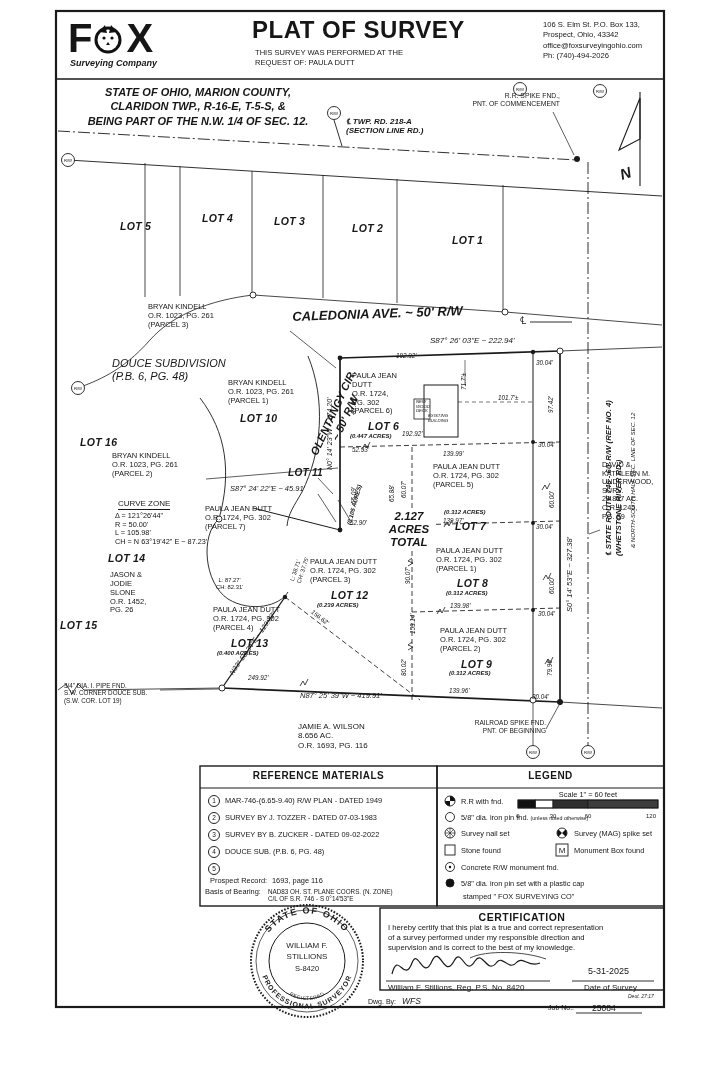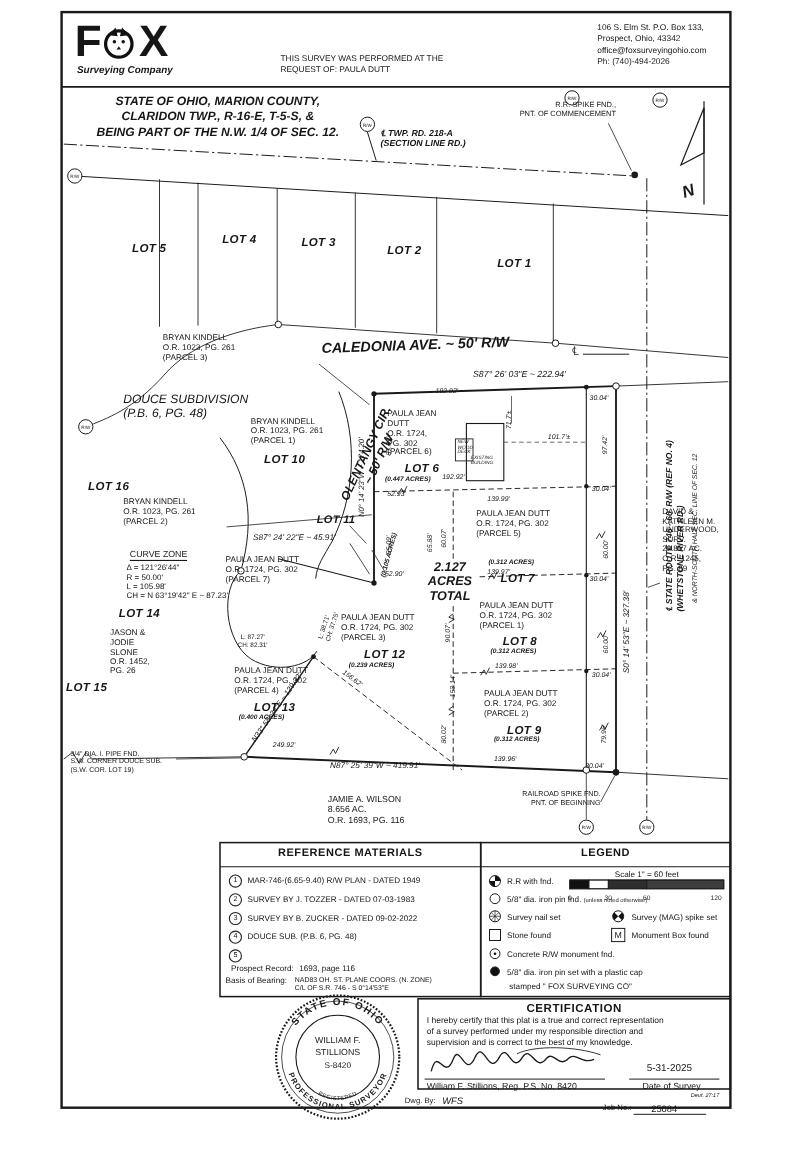--- a/index.html
+++ b/index.html
@@ -281,20 +281,21 @@
   <svg width="34" height="34" viewBox="0 0 34 34">
     <circle cx="17" cy="18" r="12" fill="none" stroke="#111" stroke-width="3"></circle>
     <path d="M8,10 L14,3 L16,11 Z M26,10 L20,3 L18,11 Z" fill="#111"></path>
     <circle cx="13" cy="16" r="1.6" fill="#111"></circle>
         <circle cx="21" cy="16" r="1.6" fill="#111"></circle>
     <path d="M17,20 l-2,3 h4 Z" fill="#111"></path>
   </svg>
   <span class="lf">X</span>
 </div>
 <div class="hdr-sub">Surveying Company</div>
+<div class="hdr-title">PLAT OF SURVEY</div>
 <div class="hdr-sub1">THIS SURVEY WAS PERFORMED AT THE</div>
 <div class="hdr-sub2">REQUEST OF: PAULA DUTT</div>
 <div class="hdr-addr">106 S. Elm St. P.O. Box 133,
 Prospect, Ohio, 43342
 office@foxsurveyingohio.com
 Ph: (740)-494-2026</div>
 
 <div class="pl b it ctr" style="left:64px;top:85px;width:268px;font-size:11px;line-height:1.3">STATE OF OHIO, MARION COUNTY,
 CLARIDON TWP., R-16-E, T-5-S, &amp;
 BEING PART OF THE N.W. 1/4 OF SEC. 12.</div>
@@ -370,21 +371,21 @@
 <div class="pl" style="left:205px;top:505px">PAULA JEAN DUTT
 O.R. 1724, PG. 302
 (PARCEL 7)</div>
 <div class="pl ctr" style="left:216px;top:577px;font-size:5.8px">L: 87.27'
 CH: 82.31'</div>
 <div class="pl" style="left:289px;top:580px;font-size:5.8px;transform:rotate(-72deg)">L: 38.71'
 CH: 37.75'</div>
 <div class="pl it" style="left:228px;top:672px;font-size:7px;white-space:nowrap;transform:rotate(-55deg)">N33° 58' 34"E ~ 129.32'</div>
 
 <div class="pl lot" style="left:108px;top:552px">LOT 14</div>
-<div class="pl" style="left:100px;top:571px">JASON &amp;
+<div class="pl" style="left:110px;top:571px">JASON &amp;
 JODIE
 SLONE
 O.R. 1452,
 PG. 26</div>
 <div class="pl lot" style="left:60px;top:619px">LOT 15</div>
 
 <div class="pl" style="left:433px;top:463px">PAULA JEAN DUTT
 O.R. 1724, PG. 302
 (PARCEL 5)</div>
 <div class="pl lot" style="left:455px;top:520px">LOT 7</div>

